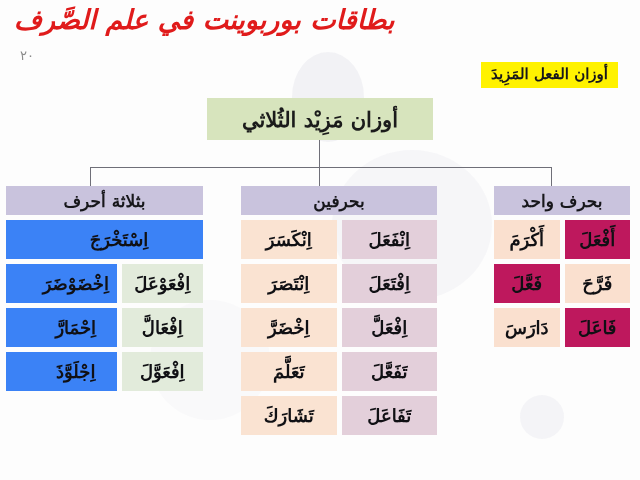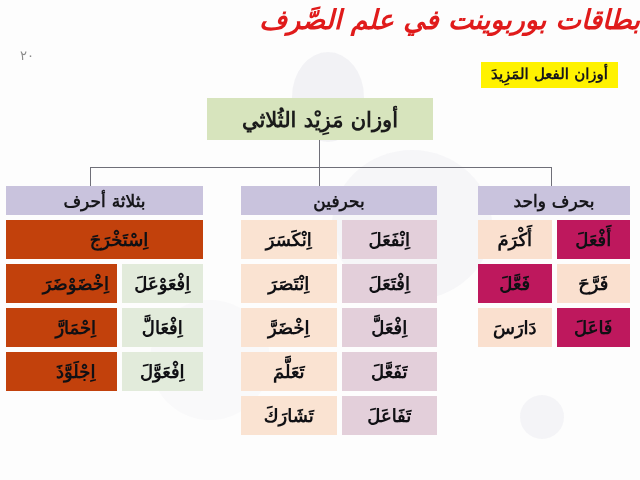--- a/index.html
+++ b/index.html
@@ -36,28 +36,29 @@
     font-size: 13px;
     color: #8a8a8a;
     letter-spacing: 1px;
   }
 
   .slide-title {
     position: absolute;
     left: 0;
     right: 0;
     top: 4px;
-    text-align: right;
+    text-align: left;
     color: #e01b1b;
     font-family: "DejaVu Serif", "Liberation Serif", serif;
     font-size: 27px;
     font-weight: bold;
     font-style: italic;
     letter-spacing: 0px;
     white-space: nowrap;
+    padding-left: 14px;
   }
 
   .yellow-badge {
     position: absolute;
     right: 22px;
     top: 62px;
     background: #fff200;
     color: #17171b;
     font-size: 15px;
     font-weight: bold;
@@ -88,21 +89,21 @@
   
   .conn { position: absolute; background: #6f6f78; pointer-events: none; }
   .stem      { left: 319px; top: 140px; width: 1px;  height: 28px; }
   .crossbar  { left: 90px;  top: 167px; width: 462px; height: 1px; }
   .drop-right{ left: 551px; top: 167px; width: 1px;  height: 19px; }
   .drop-mid  { left: 319px; top: 167px; width: 1px;  height: 19px; }
   .drop-left { left: 90px;  top: 167px; width: 1px;  height: 19px; }
 
   
   .column { position: absolute; top: 186px; }
-  .col-right { right: 10px;  width: 152px; }
+  .col-right { right: 10px;  width: 136px; }
   .col-mid   { left: 241px;  width: 196px; }
   .col-left  { left: 6px;    width: 197px; }
 
   .col-header {
     height: 29px;
     background: #c9c3dd;
     display: flex;
     align-items: center;
     justify-content: center;
     font-size: 17px;
@@ -131,21 +132,21 @@
     font-family: "DejaVu Serif", "Liberation Serif", serif;
     white-space: nowrap;
     overflow: hidden;
   }
   
   .col-right .cell-pattern { background: #be185d; }
   .col-right .cell-example { background: #fae0cf; }
   .col-mid   .cell-pattern { background: #e3cfda; }
   .col-mid   .cell-example { background: #fae3d2; }
   .col-left  .cell-pattern { background: #e2ebdb; }
-  .col-left  .cell-example { background: #c2410c; padding-left: 29px; }
+  .col-left  .cell-example { background: #3b82f6; padding-left: 29px; }
 </style>
 </head>
 <body>
 
 <div id="slide">
 
   <div class="watermark wm-1"></div>
   <div class="watermark wm-2"></div>
   <div class="watermark wm-3"></div>
   <div class="watermark wm-4"></div>

